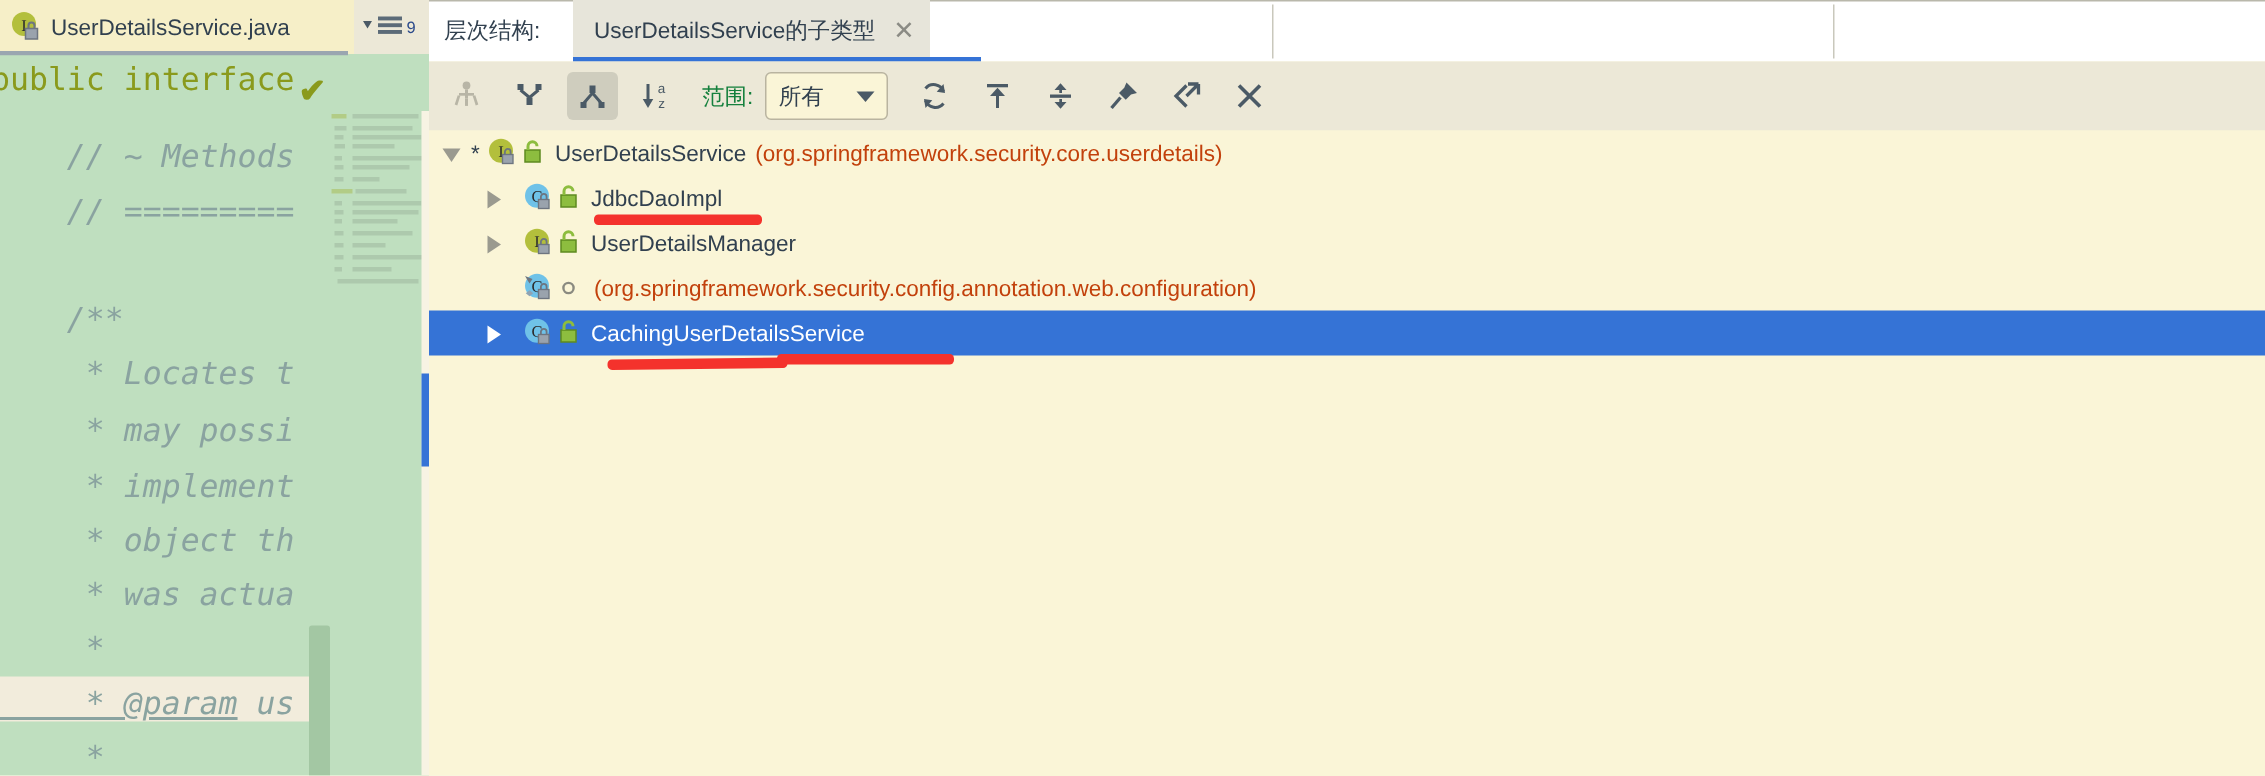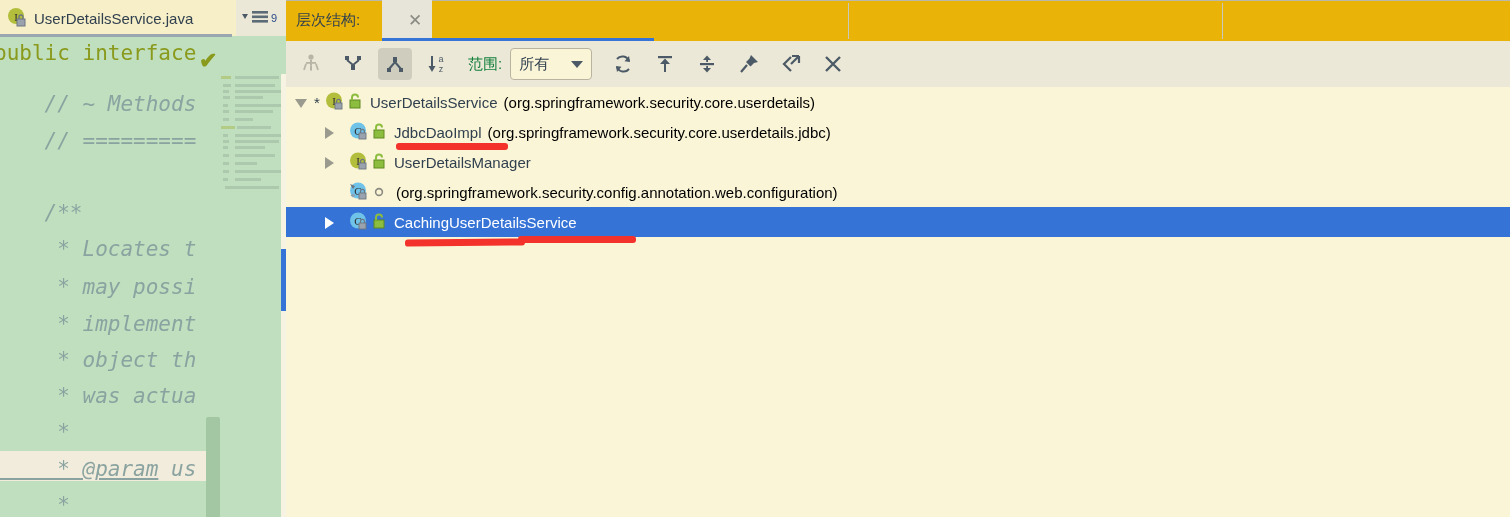--- a/index.html
+++ b/index.html
@@ -76,21 +76,21 @@
     color: #8a9a1c; font-size: 22px; font-weight: bold;
   }
 
   
   #hier-pane {
     position: absolute; left: 286px; top: 0; width: 1224px; height: 517px;
     background: #faf5d7;
   }
   #hier-tabbar {
     position: absolute; left: 0; top: 0; width: 1224px; height: 41px;
-    background: #eab308;
+    background: #ffffff;
   }
   #hier-title {
     position: absolute; left: 10px; top: 11px;
     font-size: 15px; color: #31404f;
   }
   #hier-tab {
     position: absolute; left: 96px; top: 0; height: 41px;
     display: flex; align-items: center; padding: 0 10px 0 14px;
     background: #e7e5da;
   }
@@ -158,21 +158,21 @@
     border-left: 6px solid transparent; border-right: 6px solid transparent;
     border-top: 9px solid #9a9a8f;
   }
   .star {
     width: 14px; flex: 0 0 14px; text-align: center;
     color: #31404f; font-size: 15px;
   }
   .kind-icon { flex: 0 0 22px; width: 22px; height: 20px; position: relative; }
   .vis-icon  { flex: 0 0 20px; width: 20px; height: 20px; position: relative; }
   .row-name { margin-left: 4px; }
-  .row-pkg { margin-left: 6px; color: #000000; }
+  .row-pkg { margin-left: 6px; color: #c2410c; }
 
   .red-ann { position: absolute; background: #f4322c; border-radius: 3px; }
 
   svg { display: block; }
 </style>
 </head>
 <body>
 
 <div id="root">
 
@@ -262,20 +262,21 @@
     <div id="check-mark">✔</div>
   </div>
 
   <div id="hier-pane">
 
     <div id="hier-tabbar">
       <div id="hier-pane-topline"></div>
       <span id="hier-title">层次结构:</span>
 
       <div id="hier-tab">
+        <span class="tab-text">UserDetailsService的子类型</span>
         <span id="hier-tab-close">✕</span>
       </div>
       <div id="hier-tab-underline"></div>
 
       <div class="tabbar-divider" style="left:562px"></div>
       <div class="tabbar-divider" style="left:936px"></div>
     </div>
 
     <div id="hier-toolbar">
 
@@ -405,21 +406,20 @@
             <path d="M12.6 11 v-1.8 a1.9 1.9 0 0 1 3.8 0 v1.8" fill="none" stroke="#6d7580" stroke-width="1.2"></path>
           </svg>
         </span>
         <span class="vis-icon">
           <svg width="20" height="20" viewBox="0 0 20 20">
             <rect x="4" y="8" width="10" height="8" fill="#8dbd3f" stroke="#5e8a20" stroke-width="1"></rect>
             <path d="M6 8 V5.5 a3 3 0 0 1 6 0" fill="none" stroke="#8dbd3f" stroke-width="2"></path>
           </svg>
         </span>
         <span class="row-name">JdbcDaoImpl</span>
-        <span class="row-pkg">(org.springframework.security.core.userdetails.jdbc)</span>
       </div>
 
       <div class="tree-row" style="padding-left:34px">
         <span class="twisty collapsed"></span>
         <span class="kind-icon" style="margin-left:10px">
           <svg width="22" height="20" viewBox="0 0 22 20">
             <circle cx="10" cy="8.5" r="8" fill="#b3bf3c"></circle>
             <text x="10" y="12.5" font-size="11" font-family="Liberation Serif, serif" fill="#2b2b2b" text-anchor="middle">I</text>
             <rect x="11" y="11" width="7" height="6" fill="#9aa3ad" stroke="#6d7580" stroke-width=".9"></rect>
             <path d="M12.6 11 v-1.8 a1.9 1.9 0 0 1 3.8 0 v1.8" fill="none" stroke="#6d7580" stroke-width="1.2"></path>

